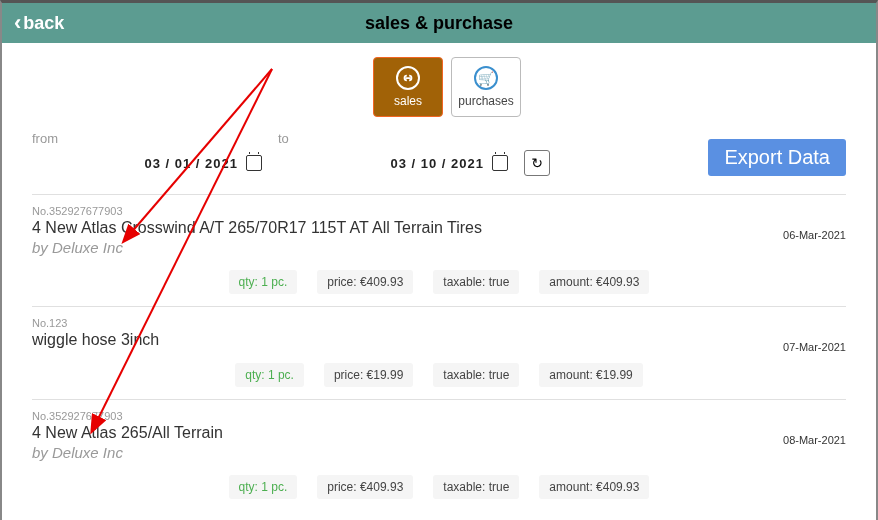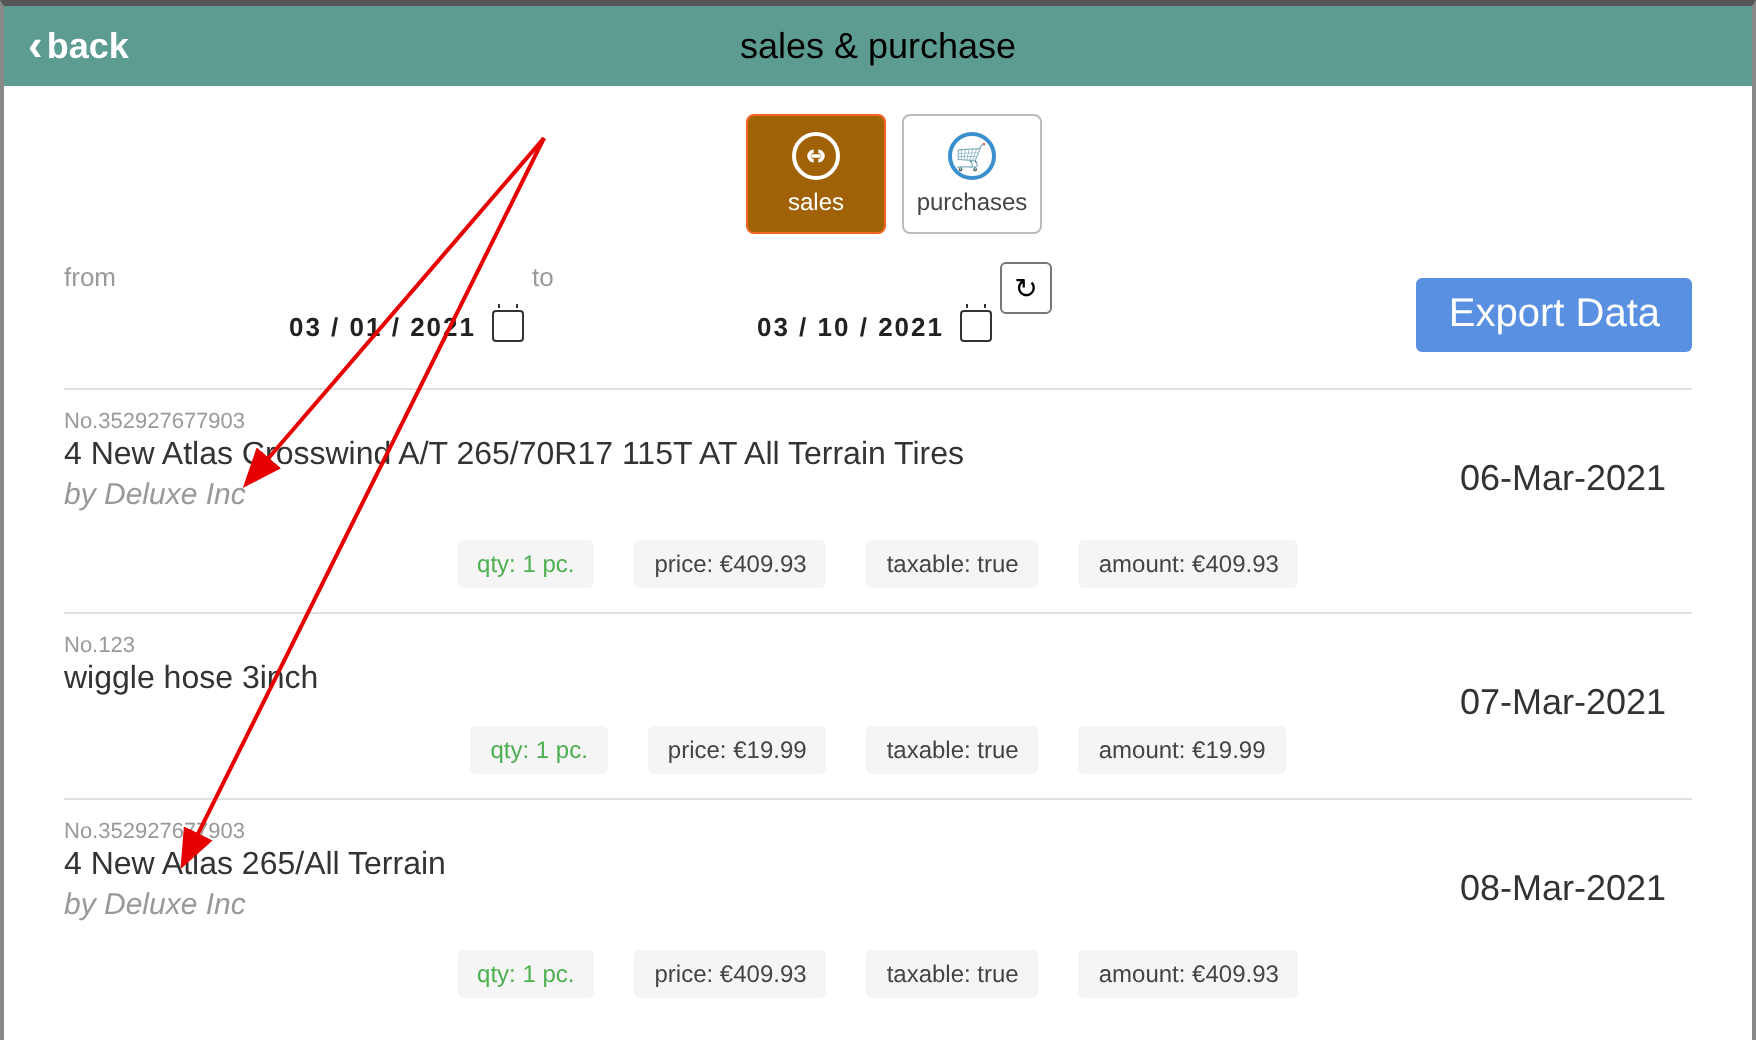--- a/index.html
+++ b/index.html
@@ -34,21 +34,21 @@
     .back-chevron {
       font-size: 22px;
       font-weight: bold;
     }
     .page-title {
       position: absolute;
       left: 50%;
       transform: translateX(-50%);
       color: #000;
       font-size: 18px;
-      font-weight: normal;
+      font-weight: bold;
     }
     .tab-group {
       display: flex;
       justify-content: center;
       gap: 8px;
       padding: 14px 0 8px;
     }
     .tab {
       width: 70px;
       height: 60px;
@@ -83,22 +83,22 @@
     .tab.sales .tab-icon {
       border: 2px solid #fff;
     }
     .tab.purchases .tab-icon {
       border: 2px solid #3a8fce;
       color: #3a8fce;
       font-size: 13px;
     }
     .filters {
       display: flex;
-      gap: 4px;
-      align-items: flex-start;
+      gap: 16px;
+      align-items: flex-end;
       padding: 6px 30px 8px;
       position: relative;
     }
     .filter-col {
       display: flex;
       flex-direction: column;
       width: 230px;
     }
     .filter-label {
       color: #999;
@@ -173,23 +173,23 @@
       color: #333;
     }
     .rec-by {
       color: #999;
       font-size: 15px;
       font-style: italic;
       margin-top: 2px;
     }
     .rec-date {
       position: absolute;
-      right: 13px;
+      right: 0;
       top: 34px;
-      font-size: 18px;
+      font-size: 11px;
       color: #333;
     }
     .chips {
       display: flex;
       gap: 20px;
       justify-content: center;
       margin-top: 14px;
     }
     .chip {
       background: #f5f5f5;

